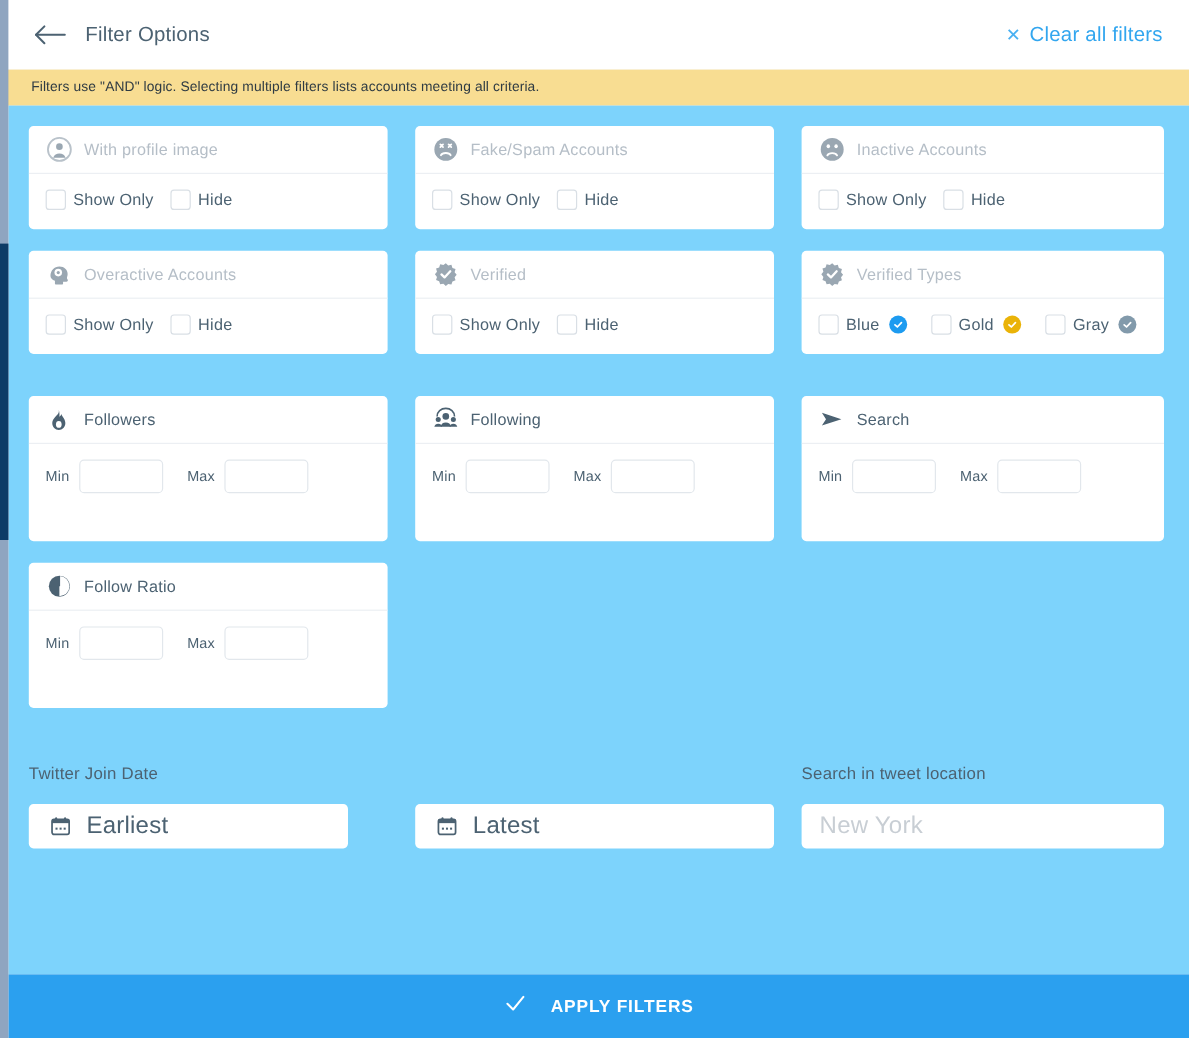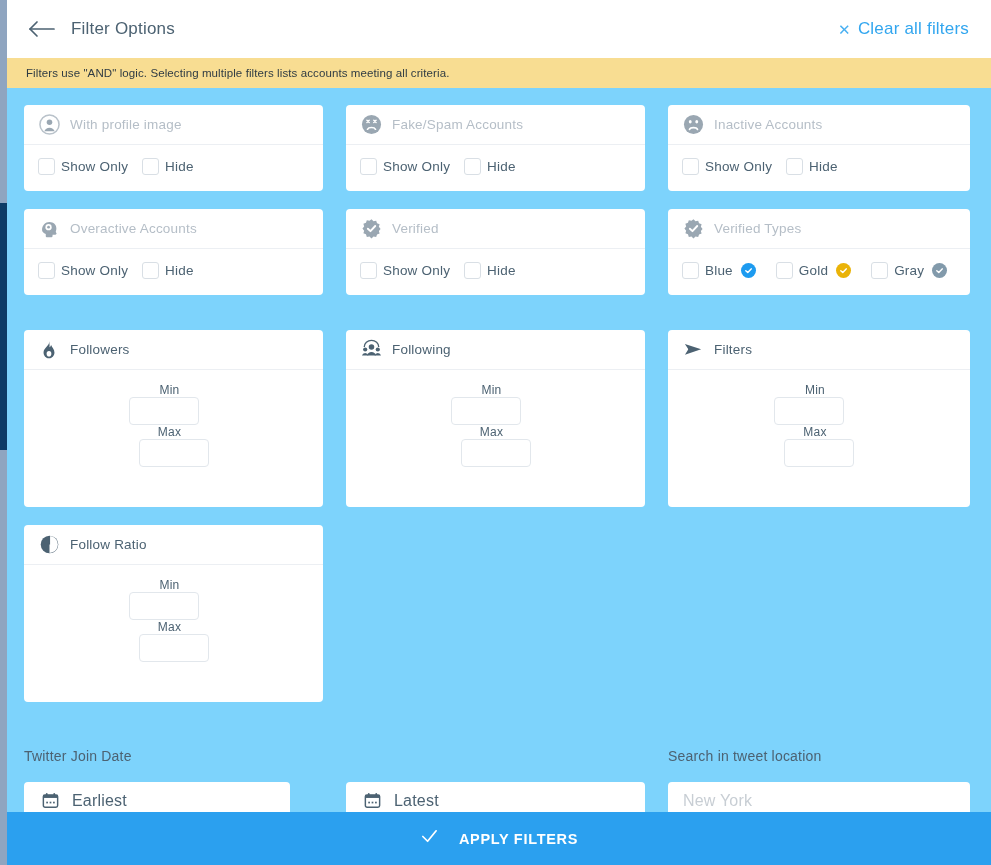--- a/index.html
+++ b/index.html
@@ -111,21 +111,21 @@
     letter-spacing: .2px;
   }
   .card-title.muted { color: #b5bec7; }
   .card-title.dark  { color: #4c6272; }
 
   .card-body {
     padding: 13px 14px 16px 14px;
     display: flex;
     align-items: center;
   }
-  .card-body.tall { padding-bottom: 40px; flex-direction: column; }
+  .card-body.tall { padding-bottom: 40px; }
 
   
   .cb-wrap {
     display: flex;
     align-items: center;
     cursor: pointer;
     margin-right: 14px;
   }
   .cb {
     width: 17px; height: 17px;
@@ -197,21 +197,21 @@
     height: 37px;
     background: #fff;
     border-radius: 4px;
     display: flex;
     align-items: center;
     padding: 0 15px;
     gap: 11px;
     cursor: pointer;
   }
   .field-text {
-    font-size: 16px;
+    font-size: 20px;
     color: #4c6272;
     letter-spacing: .2px;
   }
   .field-text.placeholder { color: #c8ced4; text-align: right; }
   .date-row { display: grid; grid-template-columns: 266px 1fr; column-gap: 56px; }
 
   
   .apply-bar {
     position: absolute;
     left: 7px; right: 0; bottom: 0;
@@ -460,21 +460,21 @@
     </div>
 
     <div class="card">
       <div class="card-head">
         <span class="head-icon">
           <svg viewBox="0 0 22 22" width="21" height="21">
               <path d="M2 5.2l17 5.6-17 5.6 3.6-5.6z" fill="#4c6272"></path>
               <path d="M5.6 10.8h8" stroke="#4c6272" stroke-width="1.3"></path>
             </svg>
         </span>
-        <span class="card-title dark">Filters</span>
+        <span class="card-title dark">Search</span>
       </div>
       <div class="card-body tall minmax">
         <span class="mm-label">Min</span>
         <input class="mm-input" type="text" value="" style="">
         <span class="mm-label">Max</span>
         <input class="mm-input last" type="text" value="" style="">
       </div>
     </div>
 
     <div class="card">

